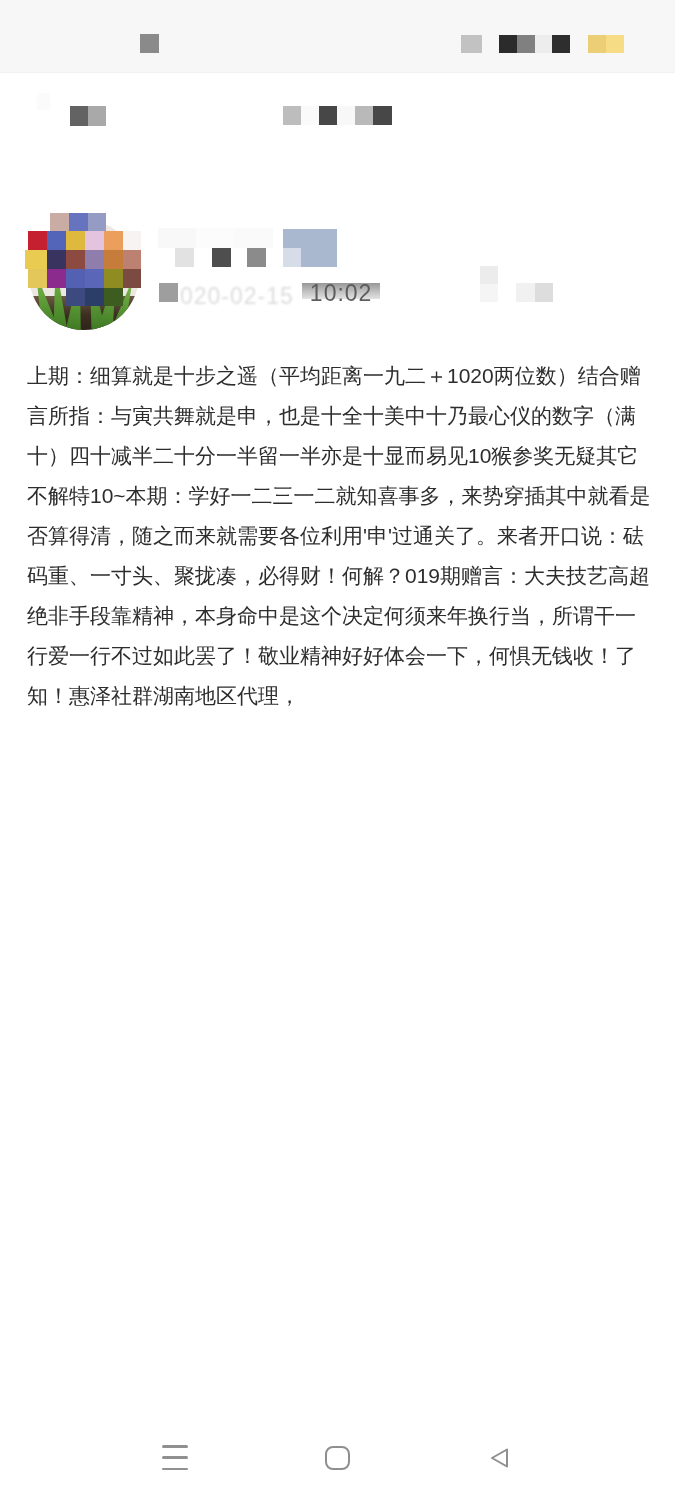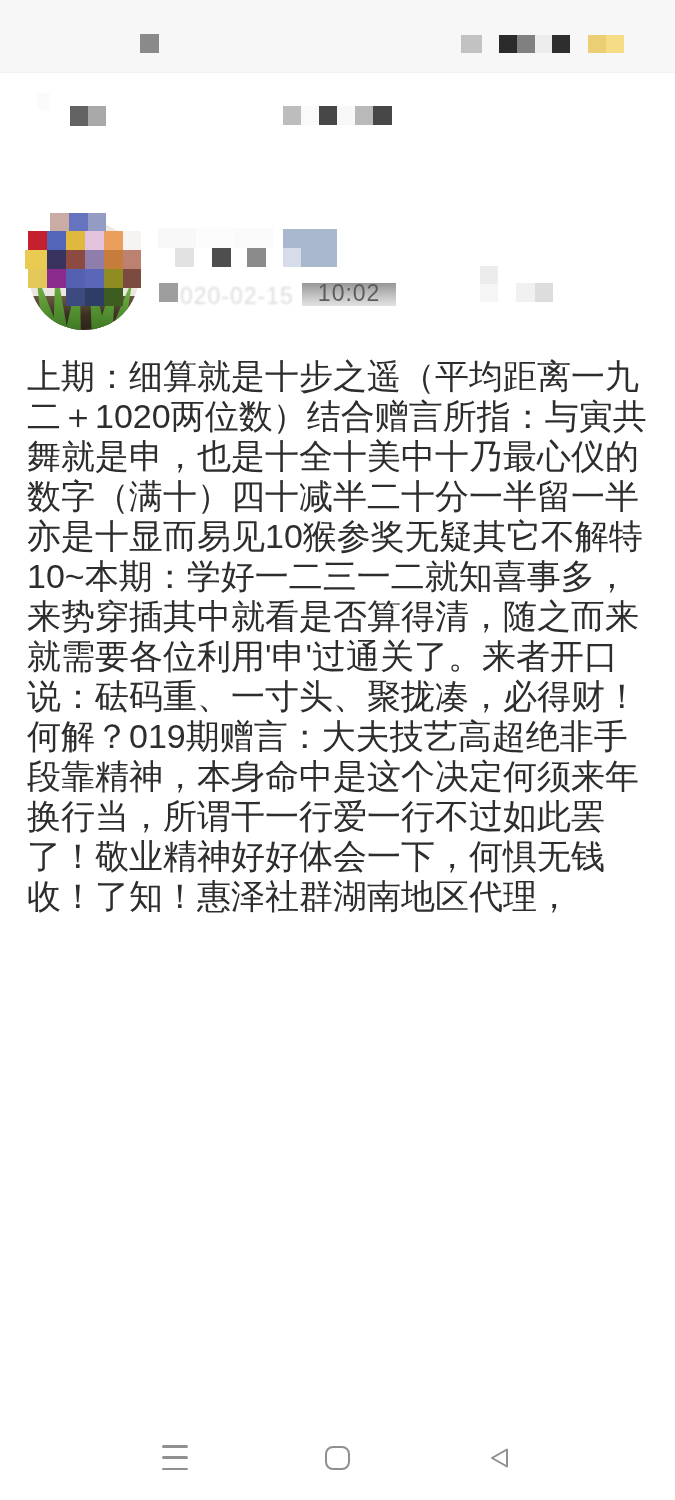--- a/index.html
+++ b/index.html
@@ -21,25 +21,25 @@
   .b2{left:22px;width:14px;height:66px;transform:rotate(-4deg);}
   .b3{left:40px;width:15px;height:60px;transform:rotate(6deg);}
   .b4{left:58px;width:14px;height:64px;transform:rotate(-8deg);}
   .b5{left:74px;width:15px;height:58px;transform:rotate(10deg);}
   .b6{left:90px;width:13px;height:52px;transform:rotate(16deg);}
 
   
   .ts-row{position:absolute;left:159px;top:283px;height:22px;display:flex;align-items:flex-start;}
   .ts-block{width:19px;height:19px;background:#9e9e9e;filter:blur(0.5px);}
   .ts-faint{margin-left:2px;font-size:23px;color:#dcdcdc;filter:blur(0.9px);letter-spacing:1px;}
-  .ts-chip{margin-left:8px;padding:0 16px;height:23px;line-height:21px;font-size:23px;color:#5c5c5c;
+  .ts-chip{margin-left:8px;padding:0 8px;height:16px;line-height:21px;font-size:23px;color:#5c5c5c;
            background:linear-gradient(180deg,#979797 0%,#c6c6c6 60%,#e2e2e2 100%);filter:blur(0.7px);letter-spacing:1px;}
 
   
-  .post-body{position:absolute;left:27px;top:356px;width:626px;font-size:34px;line-height:40px;
+  .post-body{position:absolute;left:27px;top:356px;width:626px;font-size:21px;line-height:40px;
              color:#2d2d2d;word-break:break-all;white-space:pre-wrap;}
 
   
   .comment-bar{position:absolute;left:0;top:1305px;width:675px;height:111px;background:#f6f6f7;border-top:1px solid #e9e9e9;}
   .comment-input{position:absolute;left:23px;top:21px;width:629px;height:72px;border:1px solid #e4e4e4;border-radius:10px;
                  background:#ffffff;padding:0 22px;font-size:28px;color:#333;outline:none;}
   .comment-input::placeholder{color:#9b9b9b;}
 
   
   .navbar{position:absolute;left:0;top:1416px;width:675px;height:84px;background:#ffffff;}

